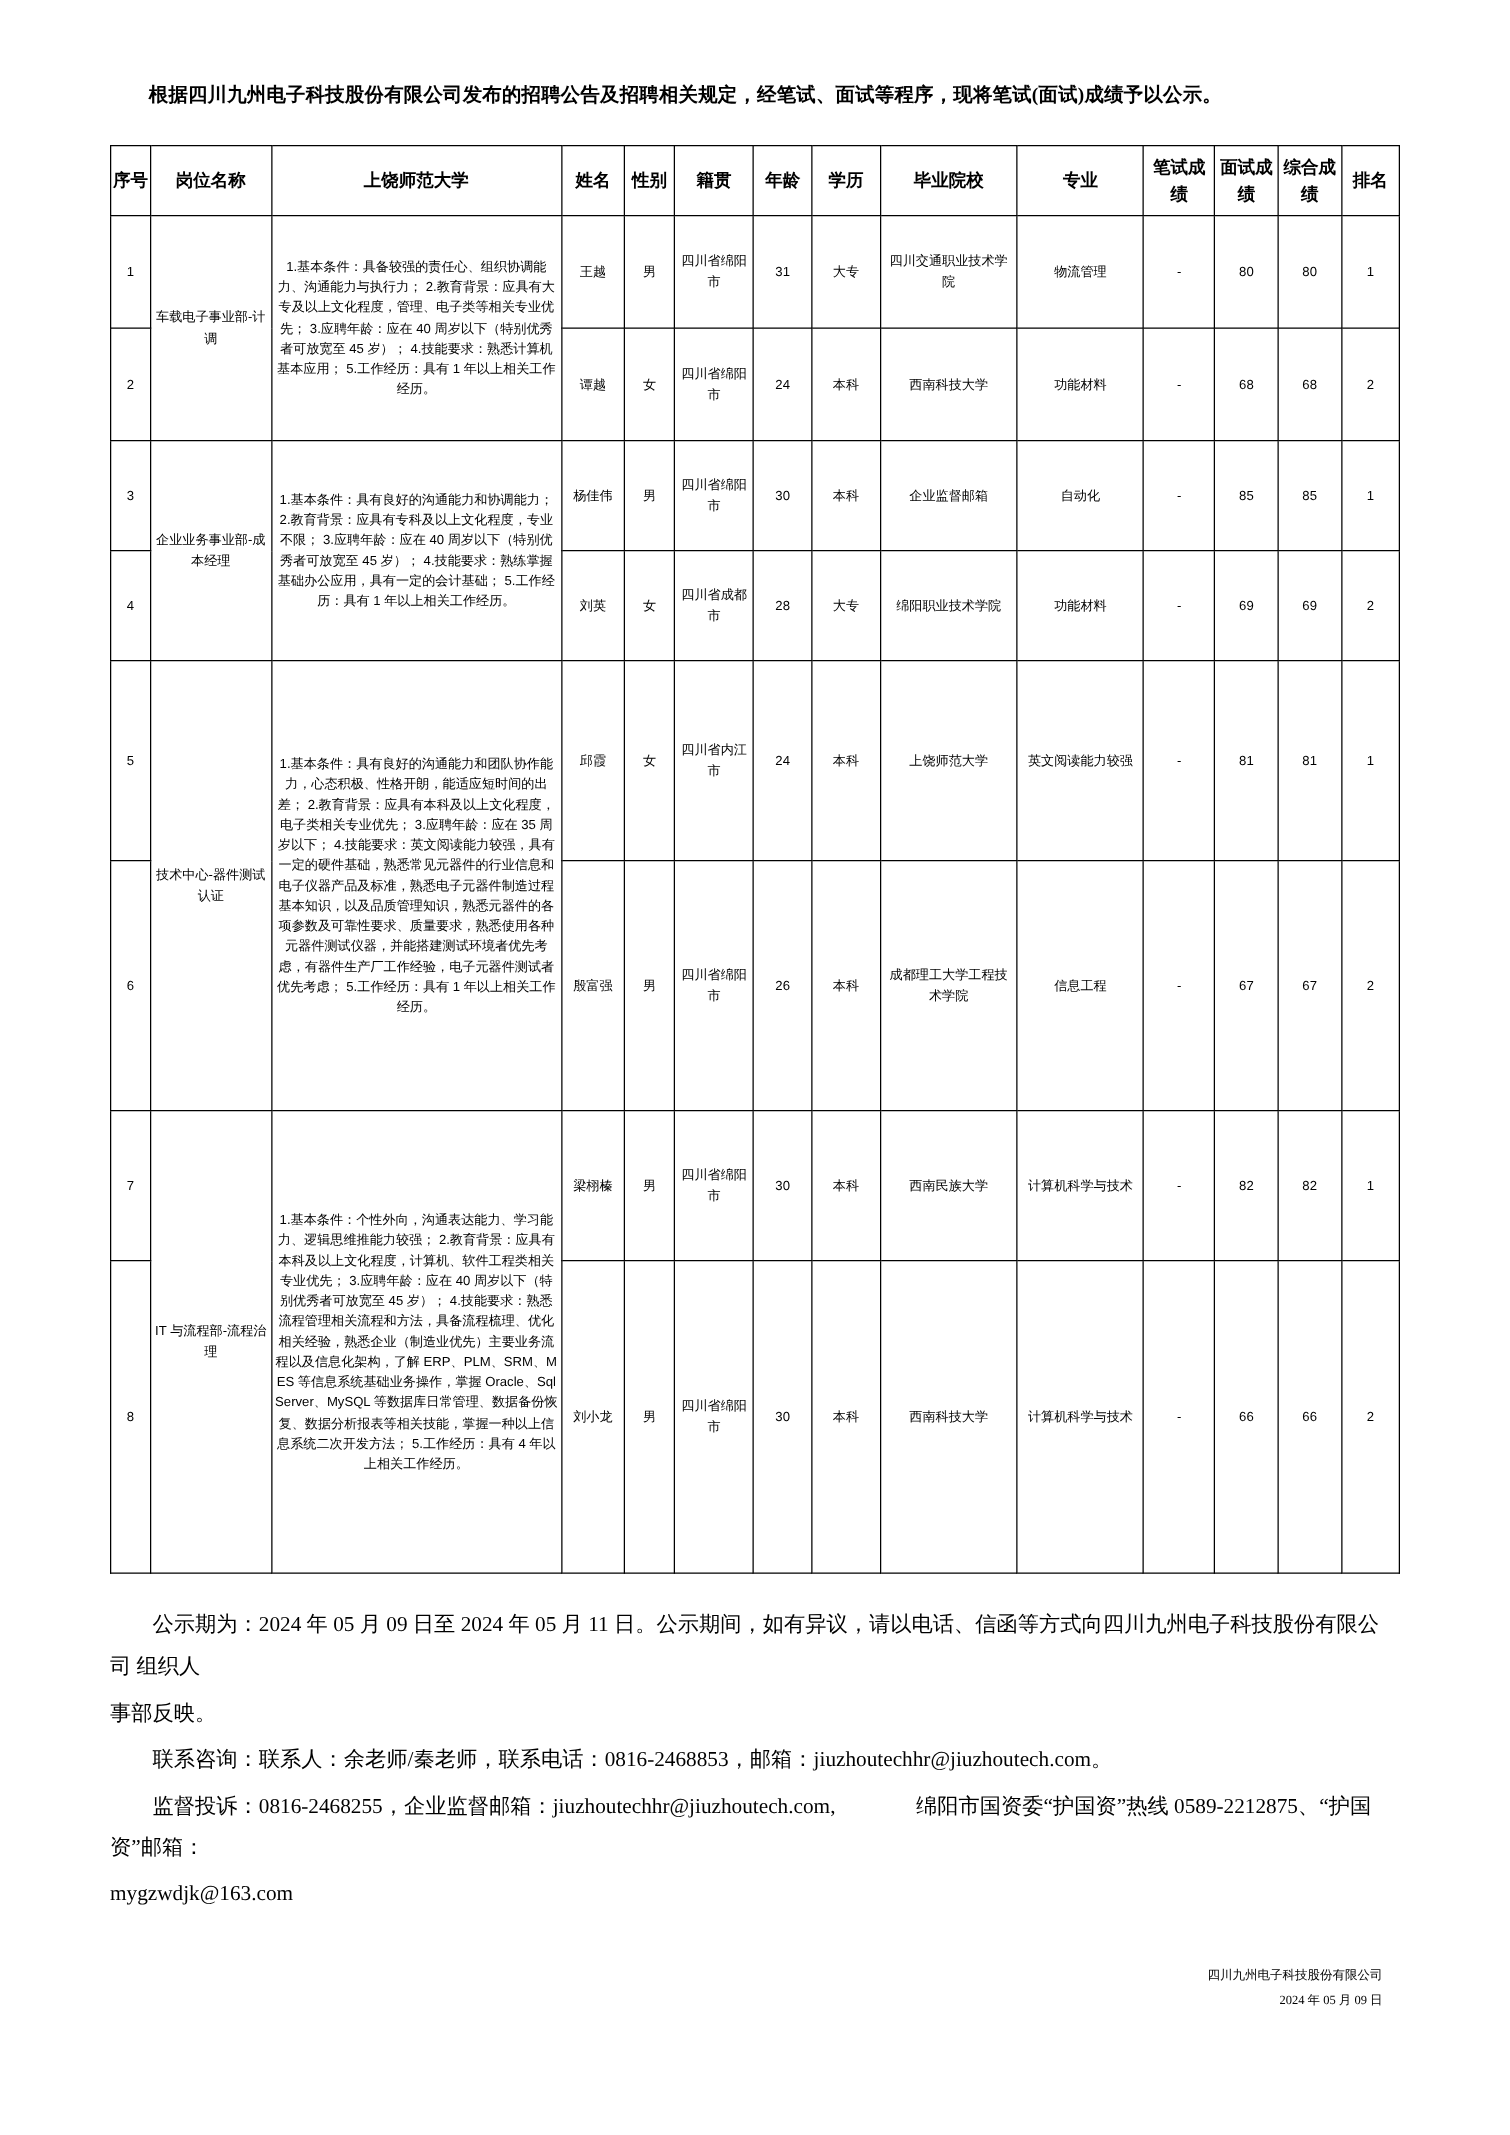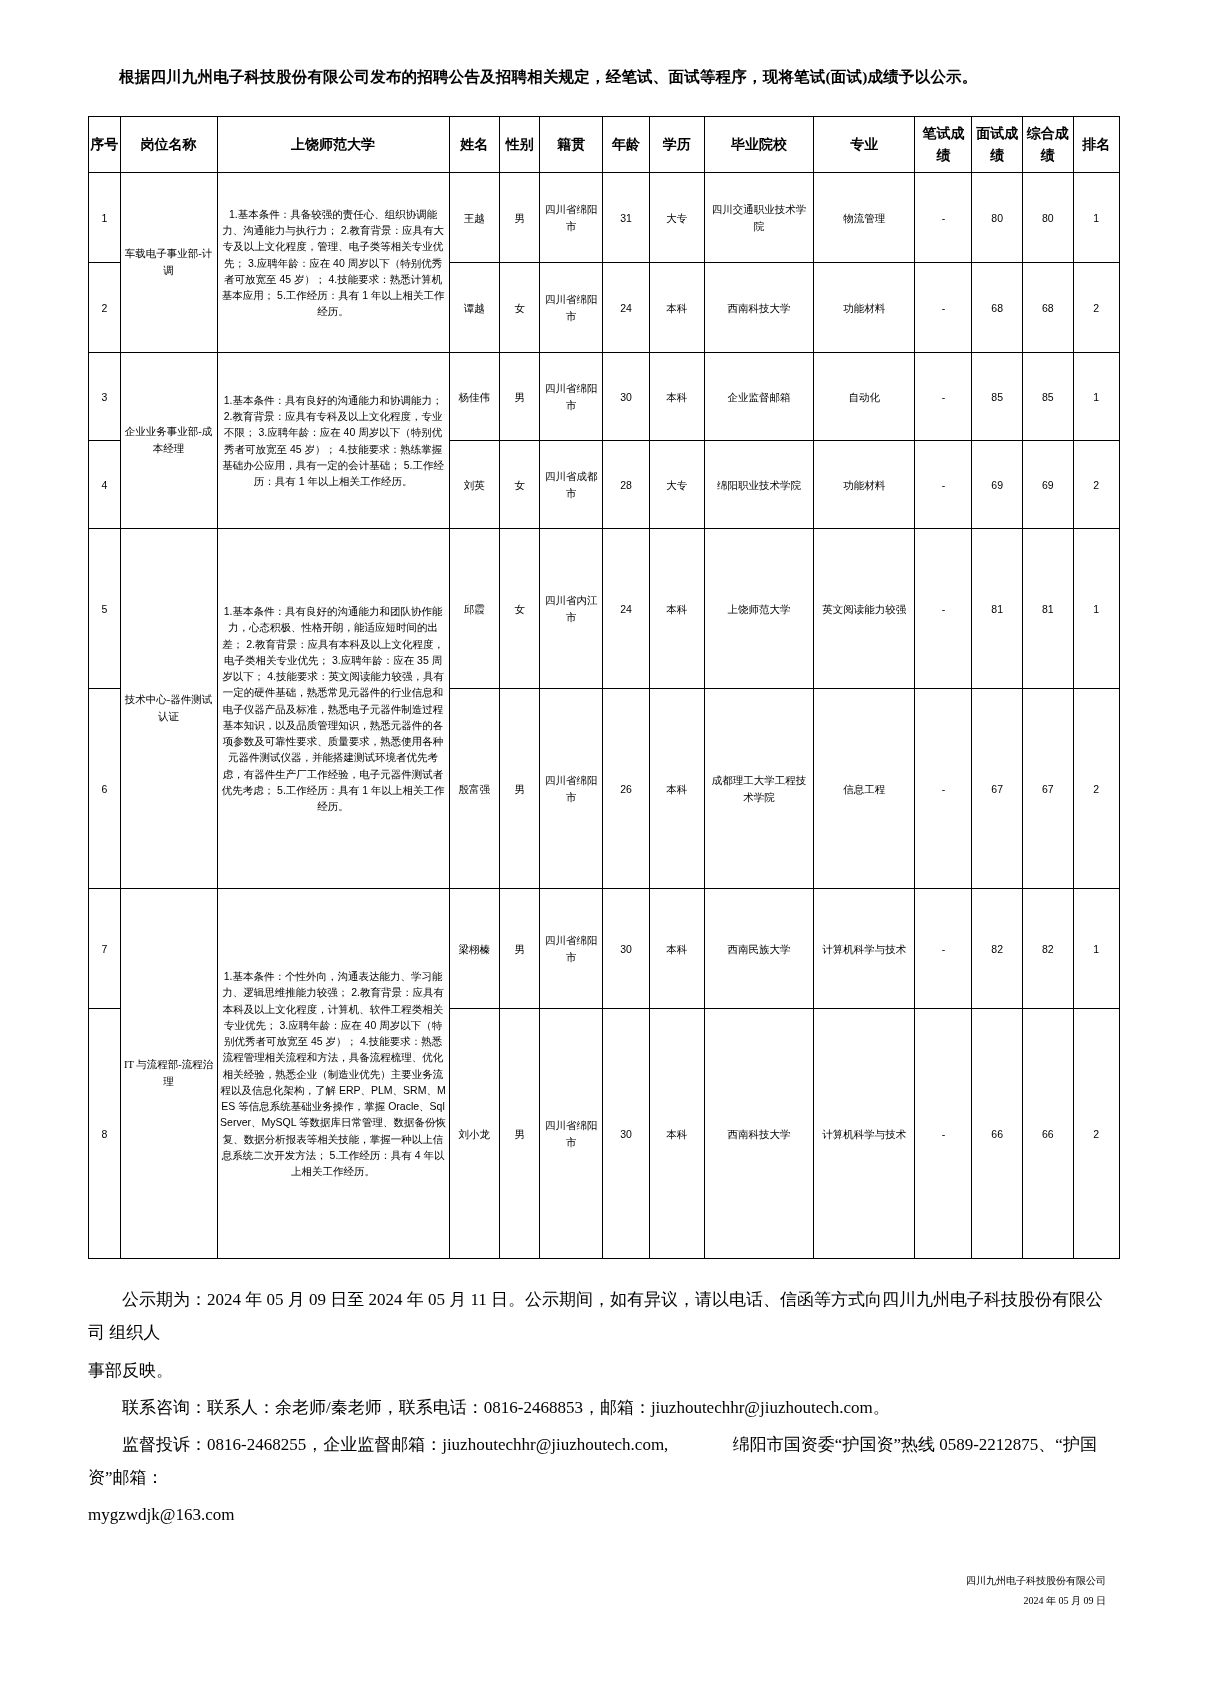--- a/index.html
+++ b/index.html
@@ -50,21 +50,21 @@
     text-align: left;
     padding: 6px 9px;
     font-size: 10.5px;
     line-height: 1.75;
     font-family: "Liberation Sans", sans-serif;
     margin-left: 24px;
   }
   td.dept {
     font-size: 11px;
     line-height: 1.7;
-    font-family: Liberation Serif, serif;
+    font-family: Liberation Sans, sans-serif;
   }
   td.cellsm {
     font-size: 10.5px;
     font-family: "Liberation Sans", sans-serif;
   }
   .col-no      { width: 30px; }
   .col-dept    { width: 92px; }
   .col-req     { width: 220px; }
   .col-name    { width: 48px; }
   .col-sex     { width: 38px; }

